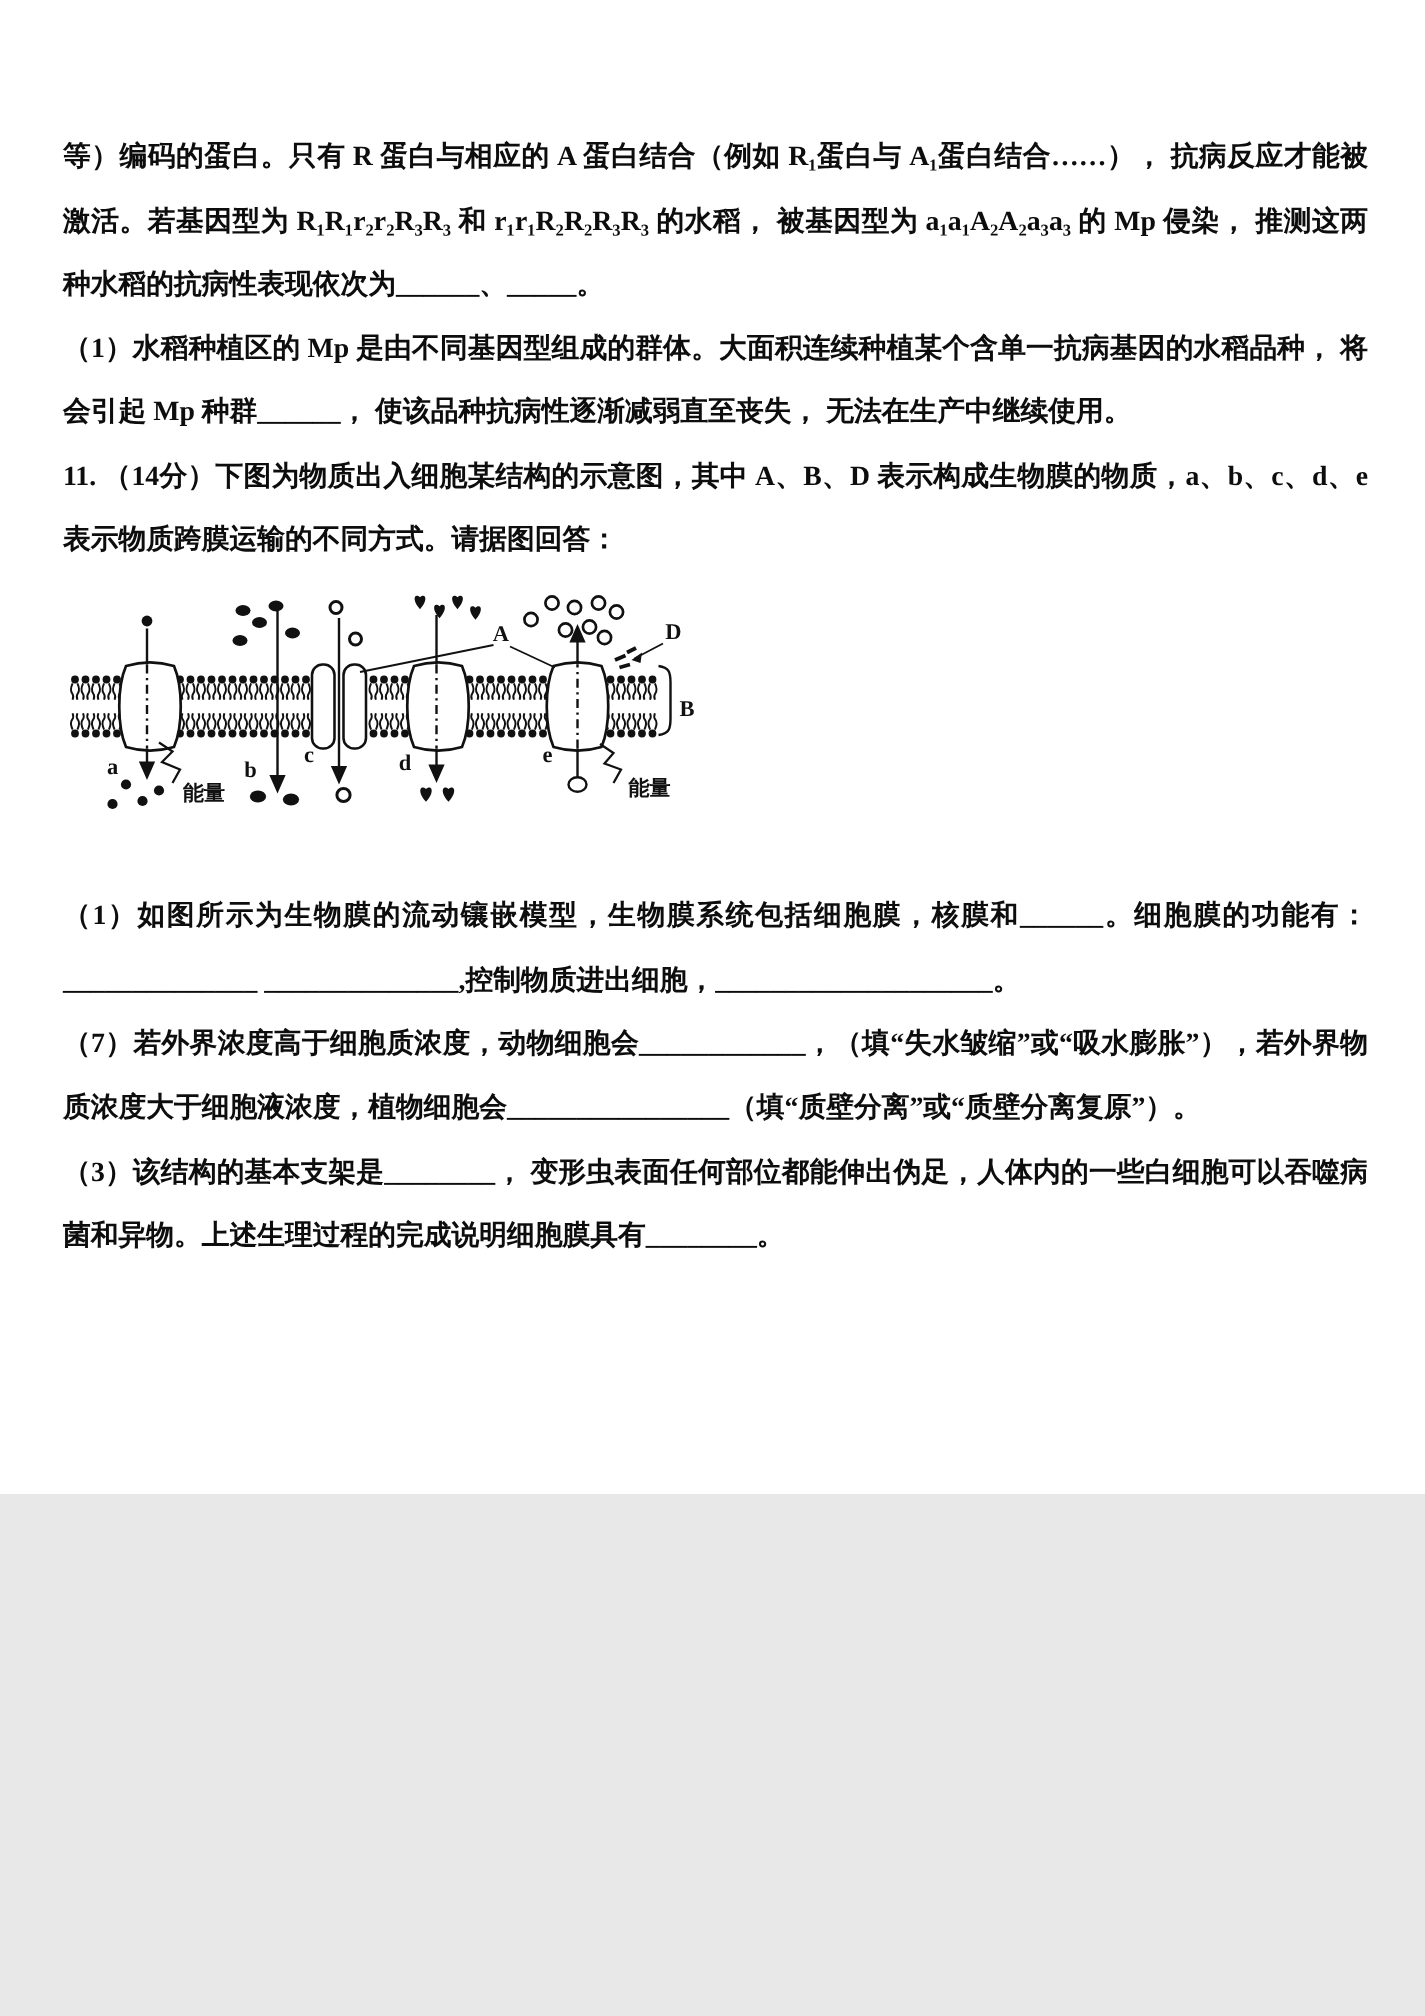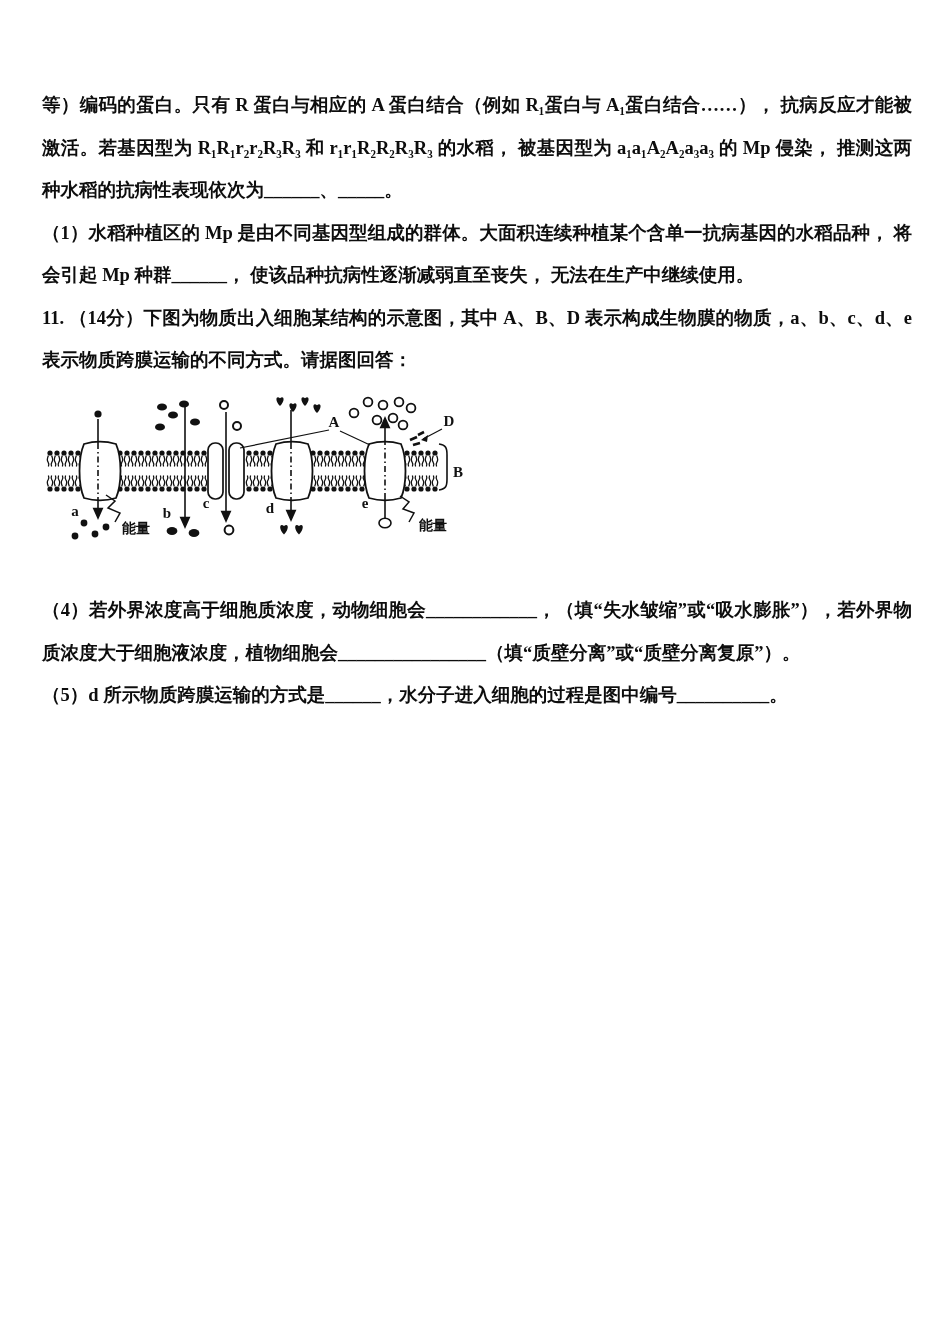--- a/index.html
+++ b/index.html
@@ -1,18 +1,18 @@
 <!DOCTYPE html>
 <html><head>
 <meta charset="utf-8">
 <style>
   html,body{margin:0;padding:0;background:#e8e8e8;}
   .page{
     position:relative;
-    width:950px;height:1344px;
+    width:950px;height:996px;
     margin:0 auto;
     background:#ffffff;
     overflow:hidden;
     font-family:"Liberation Serif","DejaVu Serif","DejaVu Sans",serif;
     color:#0d0d0d;
   }
   .content{
     padding:84px 38px 0 42px;
     font-size:18.5px;
     line-height:2.3;
@@ -237,17 +237,18 @@
         </g>
 
         <text x="33" y="120" font-size="15" text-anchor="middle">a</text>
         <text x="125" y="122" font-size="15" text-anchor="middle">b</text>
         <text x="164" y="112" font-size="15" text-anchor="middle">c</text>
         <text x="228" y="117" font-size="15" text-anchor="middle">d</text>
         <text x="323" y="112" font-size="15" text-anchor="middle">e</text>
       </svg>
     </div>
 
-    <p>（4）若外界浓度高于细胞质浓度，动物细胞会____________，（填“失水皱缩”或“吸水膨胀”），若外界物质浓度大于细胞液浓度，植物细胞会________________（填“质壁分离”或“质壁分离复原”）。</p>
-    <p>（5）d 所示物质跨膜运输的方式是______，水分子进入细胞的过程是图中编号__________。</p>
+    <p>（1）如图所示为生物膜的流动镶嵌模型，生物膜系统包括细胞膜，核膜和______。细胞膜的功能有：______________ ______________,控制物质进出细胞，____________________。</p>
+    <p>（7）若外界浓度高于细胞质浓度，动物细胞会____________，（填“失水皱缩”或“吸水膨胀”），若外界物质浓度大于细胞液浓度，植物细胞会________________（填“质壁分离”或“质壁分离复原”）。</p>
+    <p>（3）该结构的基本支架是________，  变形虫表面任何部位都能伸出伪足，人体内的一些白细胞可以吞噬病菌和异物。上述生理过程的完成说明细胞膜具有________。</p>
 
   </div>
 </div>
 
 </body></html>

